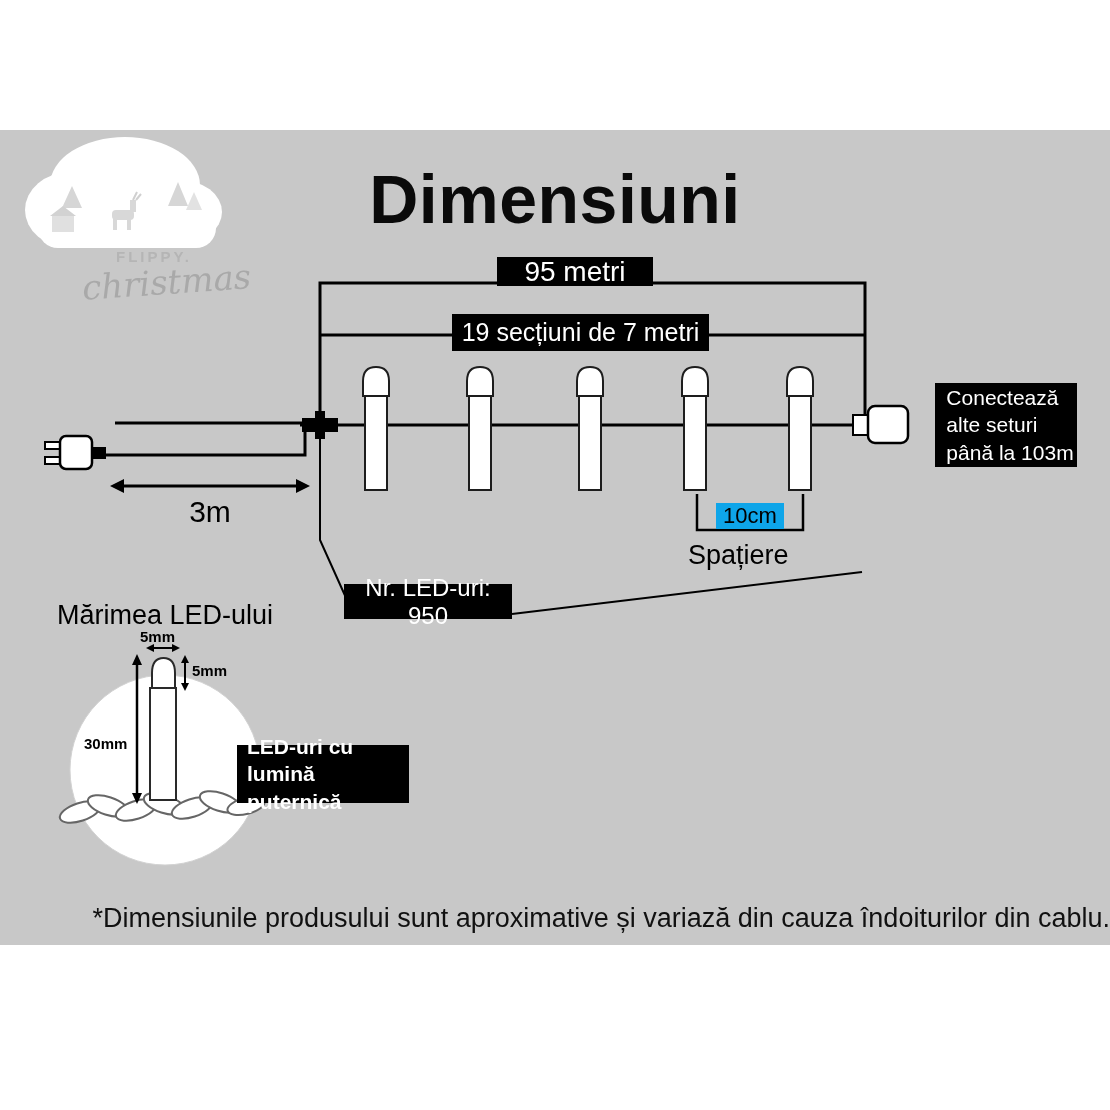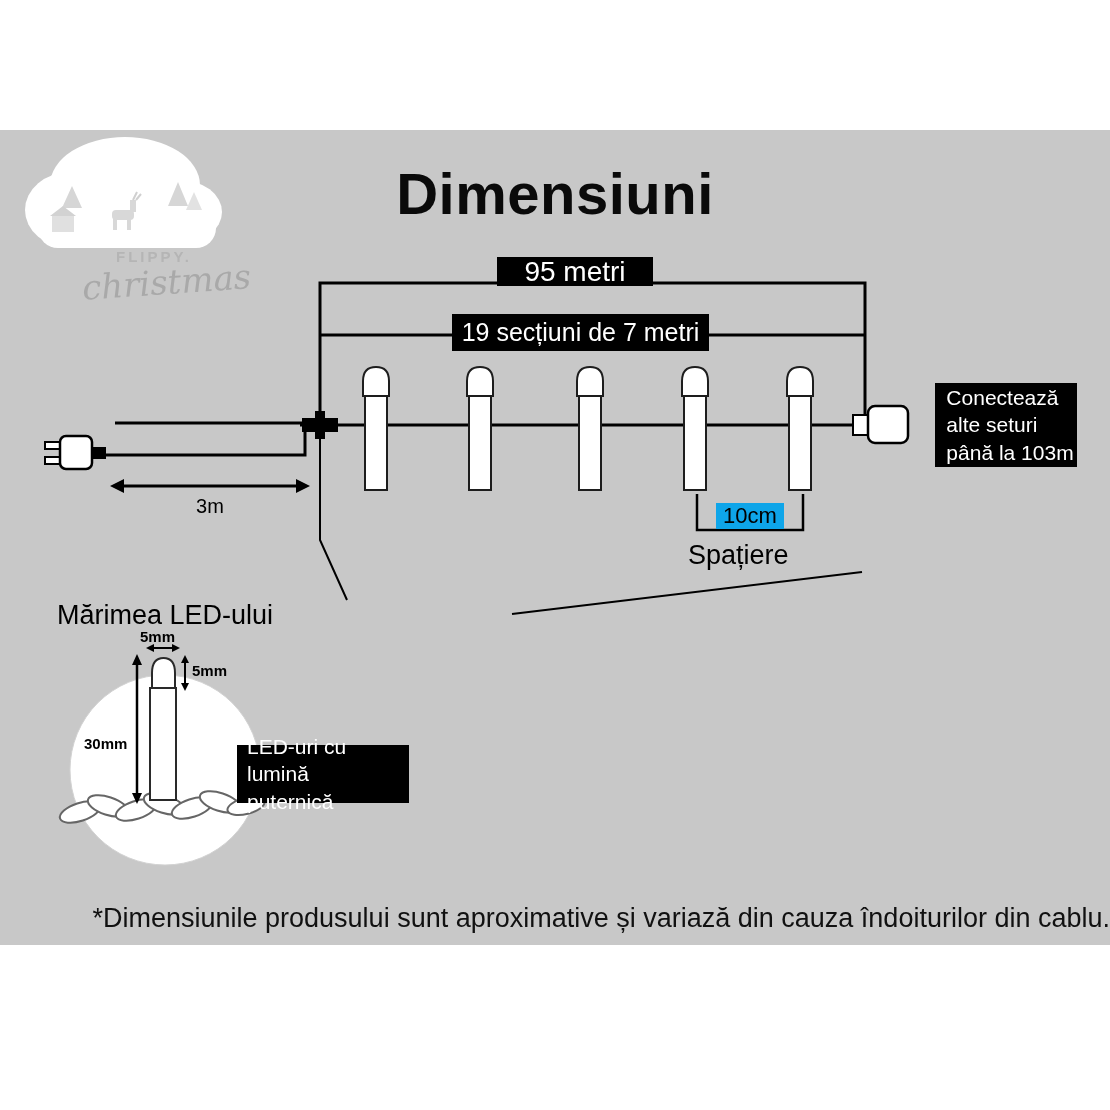--- a/index.html
+++ b/index.html
@@ -18,21 +18,21 @@
   svg.diagram{position:absolute;left:0;top:0;z-index:2;}
   .lbl{position:absolute;z-index:3;color:#000;}
   .blackbox{
     position:absolute;z-index:3;
     background:#000;color:#fff;
     display:flex;align-items:center;justify-content:center;
     text-align:center;
   }
   .title{
     position:absolute;left:0;top:160px;width:1110px;
-    text-align:center;font-size:58px;font-weight:700;
+    text-align:center;font-size:68px;font-weight:700;
     color:#0a0a0a;z-index:3;letter-spacing:0.5px;
   }
   .footnote{
     position:absolute;left:0;top:903px;width:1110px;
     text-align:right;font-size:27px;color:#111;z-index:3;
   }
   .logo-brand{
     position:absolute;left:116px;top:248px;z-index:3;
     font-size:15px;font-weight:700;letter-spacing:3px;color:#b5b5b5;
   }
@@ -45,23 +45,23 @@
   .box-19{left:452px;top:314px;width:257px;height:37px;font-size:25px;}
   .box-connect{
     left:935px;top:383px;width:134px;height:72px;
     font-size:21px;line-height:1.3;text-align:left;
     padding:6px 0 6px 8px;justify-content:center;
   }
   .box-ledcount{left:344px;top:584px;width:168px;height:35px;font-size:24px;}
   .box-lednote{
     left:237px;top:745px;width:162px;height:46px;
     font-size:21px;line-height:1.3;text-align:left;
-    padding:6px 0 6px 10px;justify-content:flex-start;
-  }
-  .lbl-3m{left:178px;top:495px;width:64px;text-align:center;font-size:20px;}
+    padding:6px 0 6px 10px;justify-content:flex-start;font-weight:bold;
+  }
+  .lbl-3m{left:178px;top:495px;width:64px;text-align:center;font-size:30px;}
   .lbl-10cm{left:716px;top:503px;width:68px;text-align:center;font-size:22px;background:#0ea5e9;}
   .lbl-spatiere{left:688px;top:540px;width:124px;text-align:left;font-size:27px;}
   .lbl-marimea{left:57px;top:600px;font-size:27px;}
   .mini{font-size:15px;font-weight:700;}
   .lbl-5mm-top{left:140px;top:628px;}
   .lbl-5mm-right{left:192px;top:662px;}
   .lbl-30mm{left:84px;top:735px;}
 </style>
 </head>
 <body>
@@ -196,20 +196,21 @@
   <div class="blackbox box-19">19 secțiuni de 7 metri</div>
 
   <div class="blackbox box-connect">
     <div>
       <div>Conectează</div>
       <div>alte seturi</div>
       <div>până la 103m</div>
     </div>
   </div>
 
+  <div class="blackbox box-ledcount">Nr. LED-uri: 950</div>
 
   <div class="lbl lbl-3m">3m</div>
   <div class="lbl lbl-10cm">10cm</div>
   <div class="lbl lbl-spatiere">Spațiere</div>
 
   <div class="lbl lbl-marimea">Mărimea LED-ului</div>
   <div class="lbl mini lbl-5mm-top">5mm</div>
   <div class="lbl mini lbl-5mm-right">5mm</div>
   <div class="lbl mini lbl-30mm">30mm</div>
 

